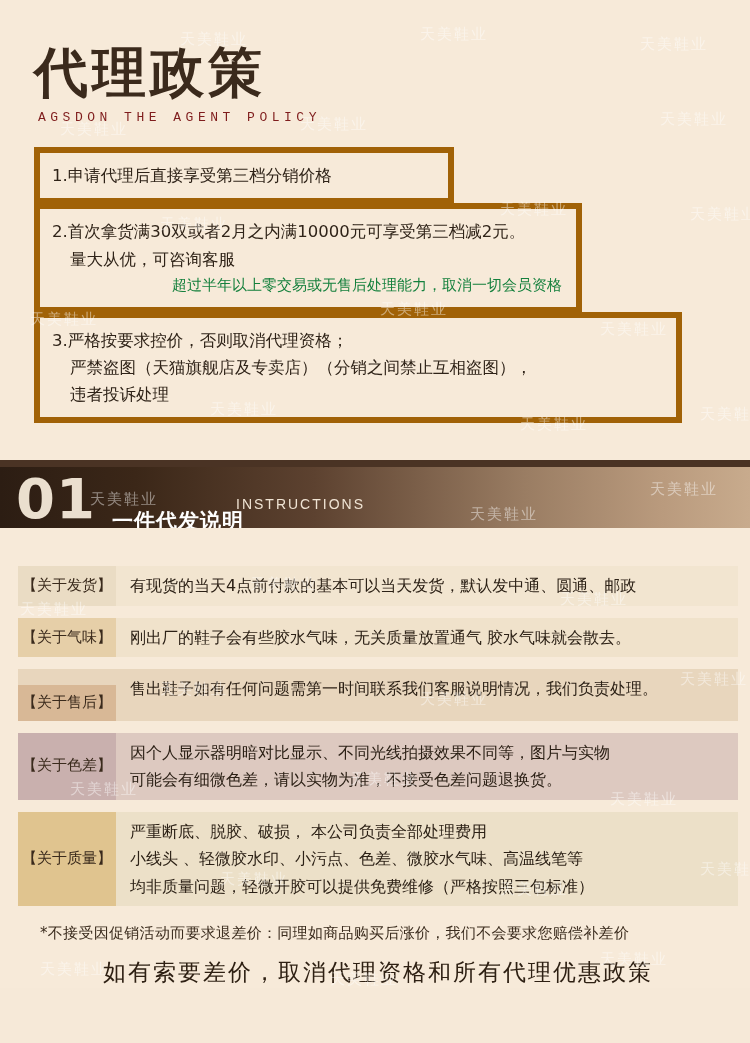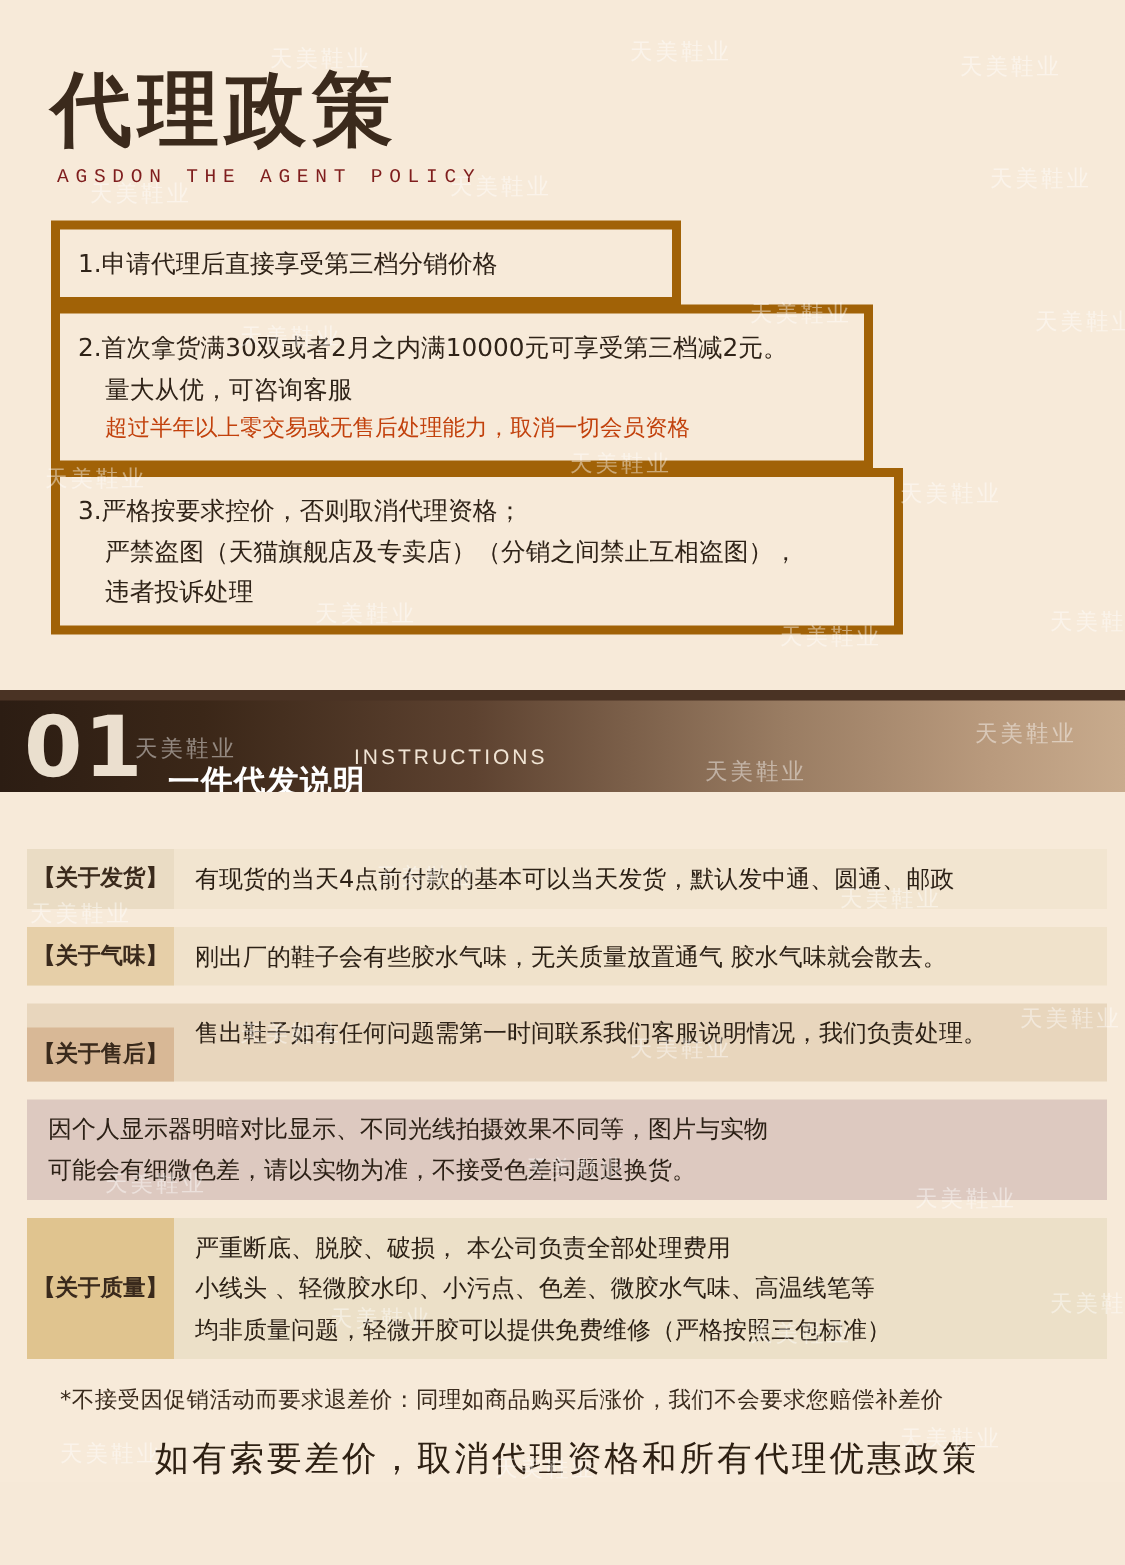--- a/index.html
+++ b/index.html
@@ -59,22 +59,22 @@
   .p-box {
     border: 6px solid #a16207;
     padding: 9px 14px 9px 12px;
     margin-bottom: -1px;
     font-size: 16.5px;
     color: #2f2318;
     line-height: 1.65;
   }
   .p-box.b1 { width: 420px; }
   .p-box.b2 { width: 548px; }
-  .p-box.b3 { width: 568px; }
-  .p-box .dim { color: #c2410c; font-size: 15px; }
+  .p-box.b3 { width: 648px; }
+  .p-box .dim { color: #15803d; font-size: 15px; text-align: right; }
   .p-box .ind { display: block; padding-left: 18px; }
 
   
   .section-bar {
     position: relative;
     height: 68px;
     background: linear-gradient(to right,
         #2c1d13 0%, #3b2718 18%, #5d4230 42%, #9a7d63 70%, #b99a7d 88%, #c8ab8d 100%);
     z-index: 2;
   }
@@ -125,21 +125,21 @@
     display: flex;
     align-items: stretch;
     margin-bottom: 12px;
   }
   .faq-tag {
     flex: 0 0 98px;
     display: flex;
     align-items: center;
     justify-content: center;
     font-size: 15px;
-    font-weight: bold;
+    font-weight: normal;
     color: #3a2a1c;
     padding: 8px 2px;
     text-align: left;
     line-height: 1.3;
   }
   .faq-text {
     flex: 1;
     display: flex;
     flex-direction: column;
     padding: 6px 4px 6px 14px;
@@ -213,20 +213,21 @@
   </div>
 
   <div class="faq-row" id="r2" style="background: rgb(232, 214, 189);">
     <div class="faq-tag" style="background: rgb(216, 184, 150); margin-top: 16px;">【关于售后】</div>
     <div class="faq-text">
       <span class="ln">售出鞋子如有任何问题需第一时间联系我们客服说明情况，我们负责处理。</span>
     </div>
   </div>
 
   <div class="faq-row" id="r3" style="background: rgb(221, 201, 192);">
+    <div class="faq-tag" style="background: rgb(201, 176, 174);">【关于色差】</div>
     <div class="faq-text">
       <span class="ln">因个人显示器明暗对比显示、不同光线拍摄效果不同等，图片与实物</span>
       <span class="ln">可能会有细微色差，请以实物为准，不接受色差问题退换货。</span>
     </div>
   </div>
 
   <div class="faq-row" id="r4" style="background: rgb(236, 224, 200);">
     <div class="faq-tag" style="background: rgb(224, 196, 143);">【关于质量】</div>
     <div class="faq-text">
       <span class="ln">严重断底、脱胶、破损，  本公司负责全部处理费用</span>

